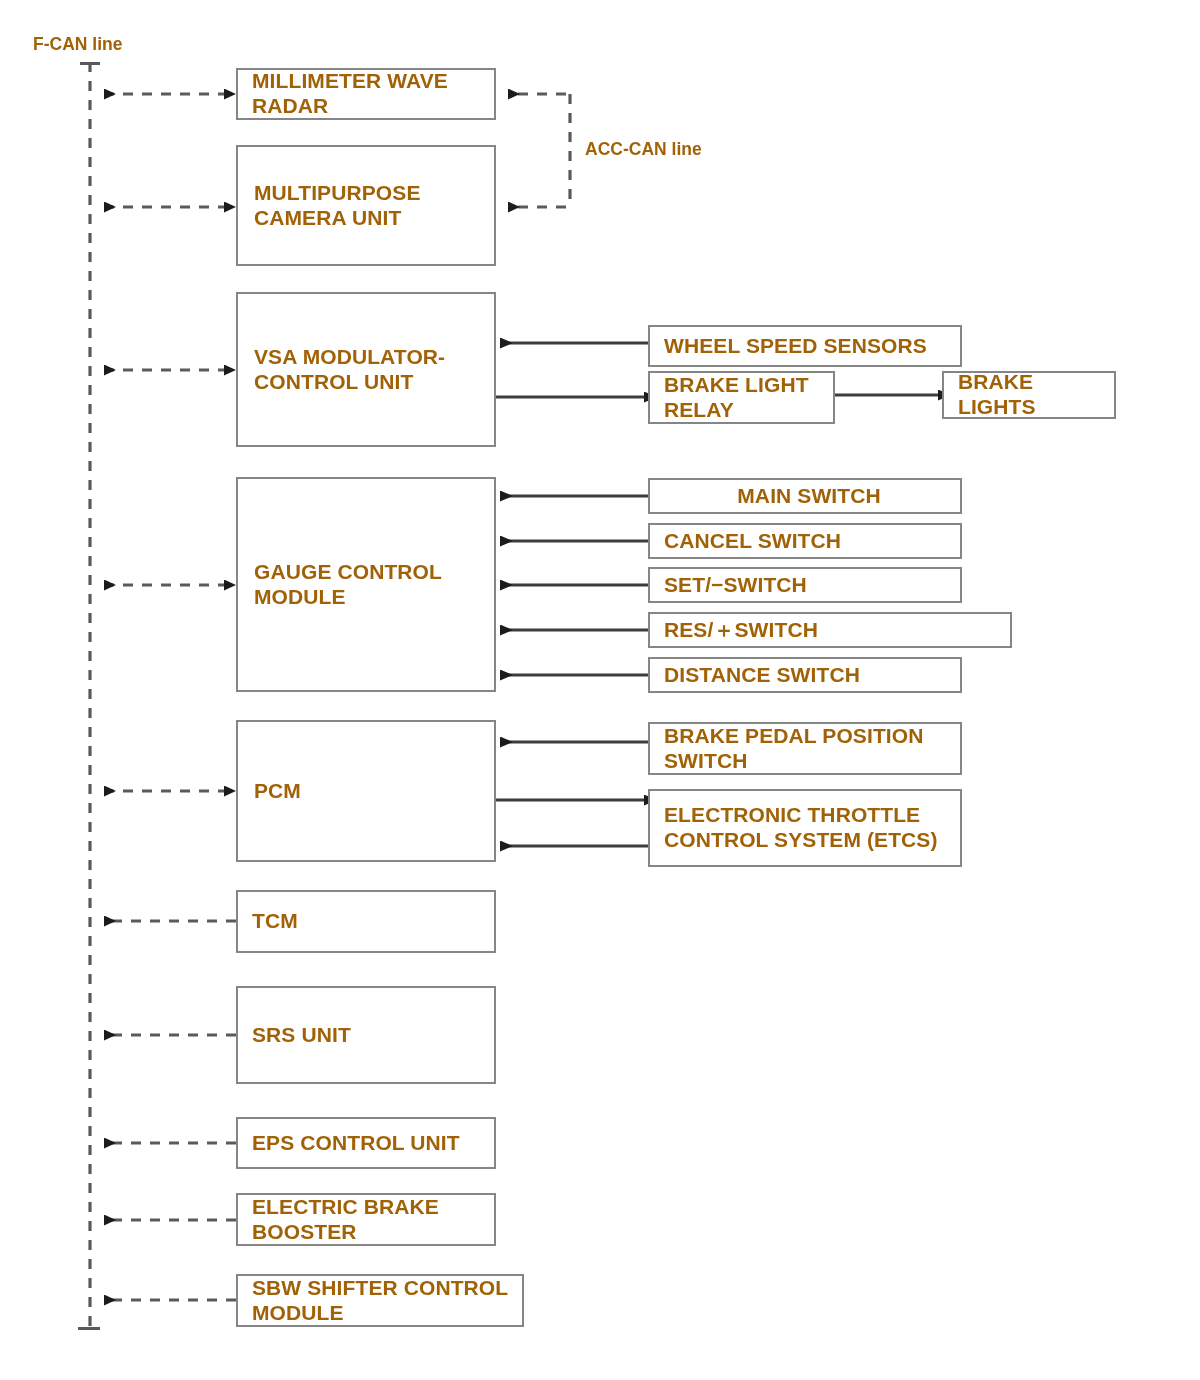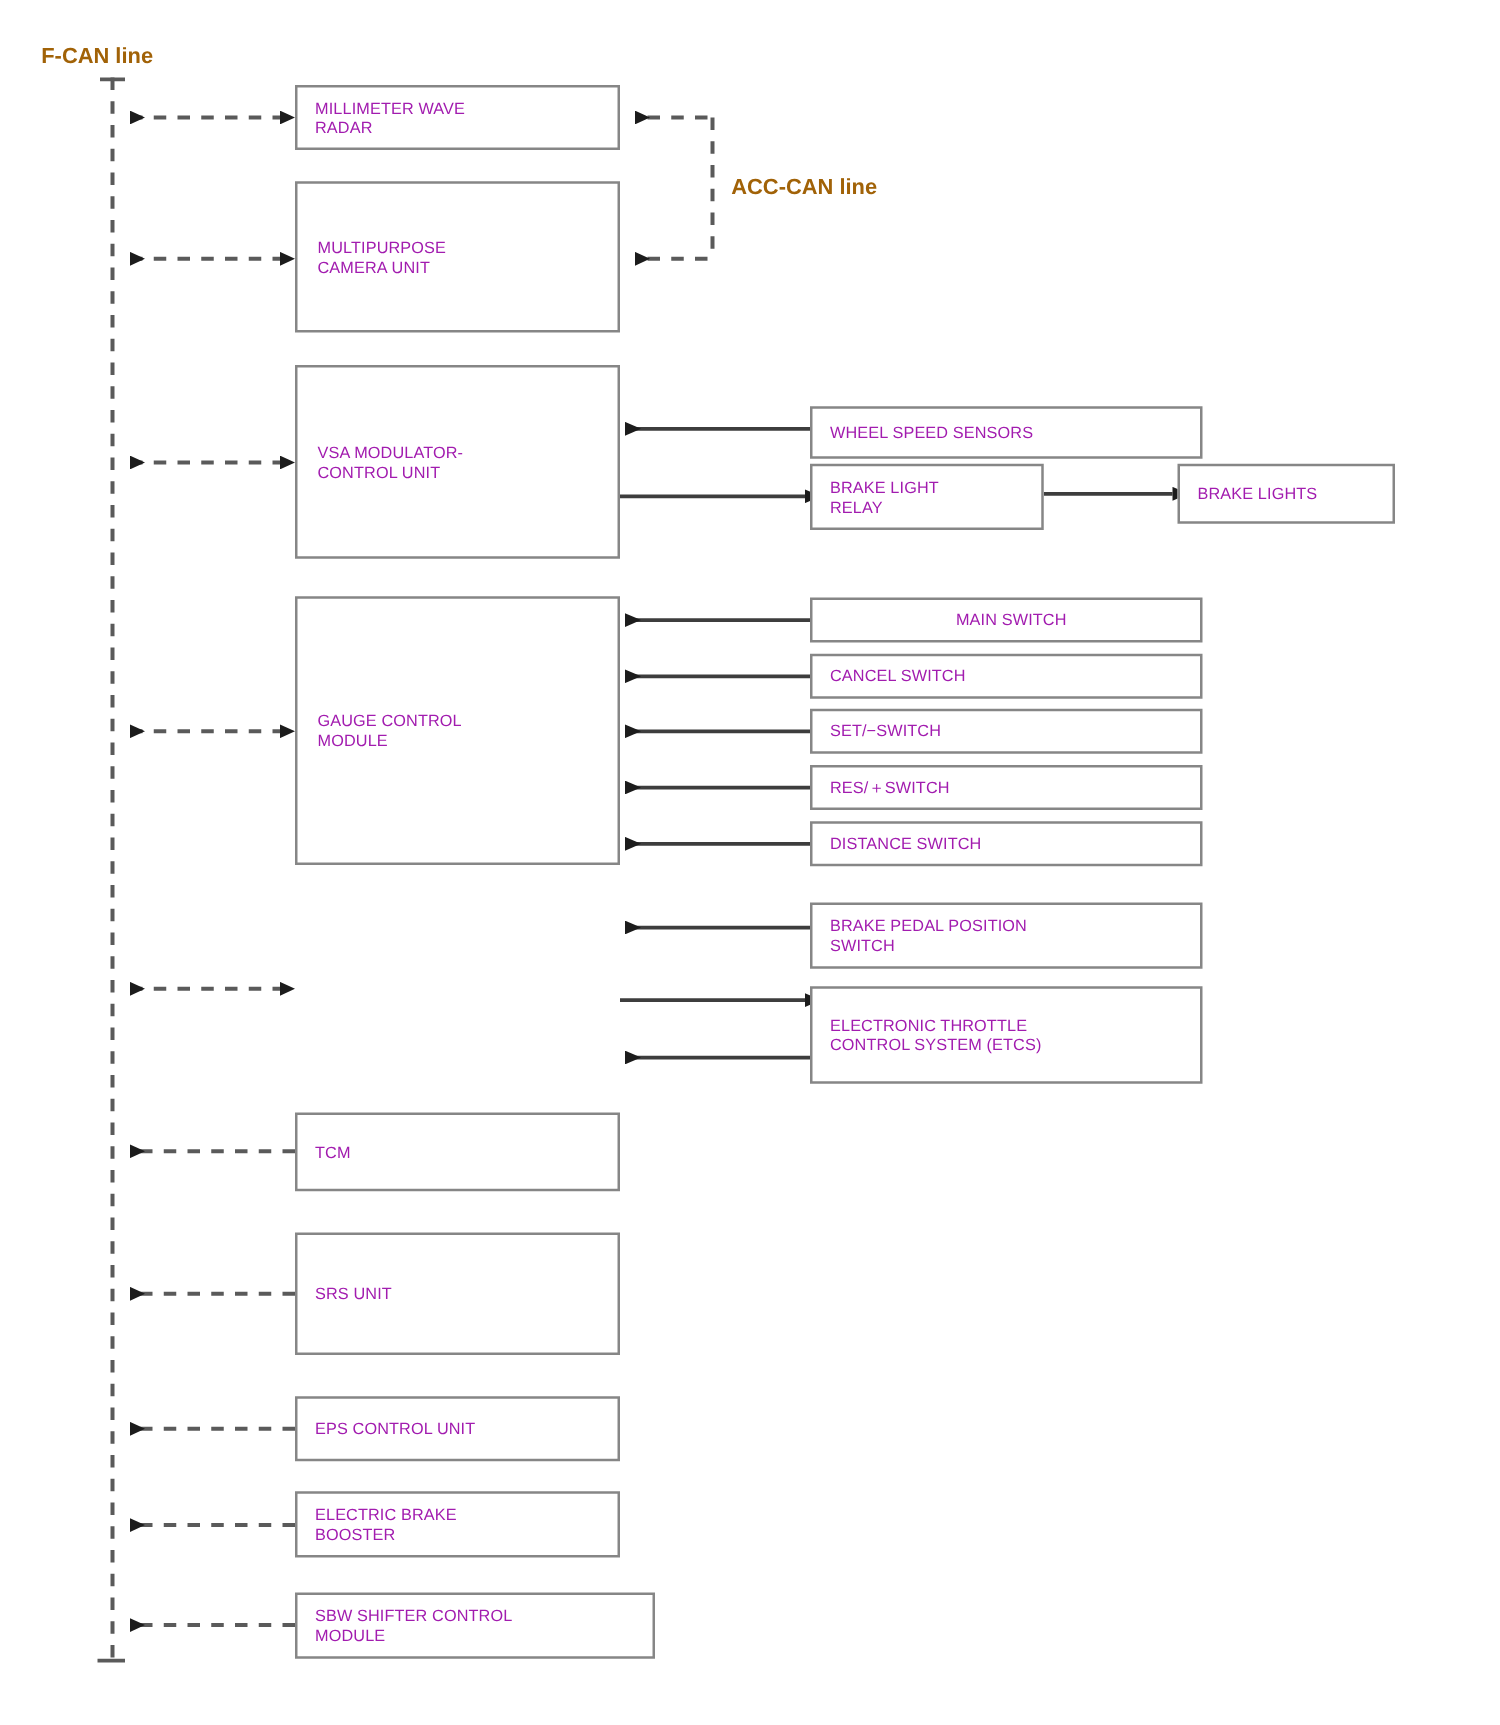--- a/index.html
+++ b/index.html
@@ -27,23 +27,23 @@
   .node {
     position: absolute;
     box-sizing: border-box;
     border: 2px solid #868686;
     background: #ffffff;
     display: flex;
     align-items: center;
   }
   .node .node-label {
     display: block;
-    font-size: 13px;
-    font-weight: normal;
-    color: #a21caf;
+    font-size: 21px;
+    font-weight: bold;
+    color: #a16207;
     line-height: 1.18;
     letter-spacing: 0.1px;
     padding-left: 14px;
     padding-right: 6px;
     white-space: pre-line;
   }
   .node.tall .node-label { padding-left: 16px; }
   .caption {
     position: absolute;
     font-size: 17.5px;
@@ -170,20 +170,23 @@
   <div class="node tall" style="left:236px; top:292px; width:260px; height:155px;">
     <span class="node-label">VSA MODULATOR-
 CONTROL UNIT</span>
   </div>
 
   <div class="node tall" style="left:236px; top:477px; width:260px; height:215px;">
     <span class="node-label">GAUGE CONTROL
 MODULE</span>
   </div>
 
+  <div class="node tall" style="left:236px; top:720px; width:260px; height:142px;">
+    <span class="node-label">PCM</span>
+  </div>
 
   <div class="node" style="left:236px; top:890px; width:260px; height:63px;">
     <span class="node-label">TCM</span>
   </div>
 
   <div class="node" style="left:236px; top:986px; width:260px; height:98px;">
     <span class="node-label">SRS UNIT</span>
   </div>
 
   <div class="node" style="left:236px; top:1117px; width:260px; height:52px;">
@@ -218,21 +221,21 @@
   </div>
 
   <div class="node" style="left:648px; top:523px; width:314px; height:36px;">
     <span class="node-label">CANCEL SWITCH</span>
   </div>
 
   <div class="node" style="left:648px; top:567px; width:314px; height:36px;">
     <span class="node-label">SET/−SWITCH</span>
   </div>
 
-  <div class="node" style="left:648px; top:612px; width:314px; height:36px;">
+  <div class="node" style="left:648px; top:612px; width:364px; height:36px;">
     <span class="node-label">RES/＋SWITCH</span>
   </div>
 
   <div class="node" style="left:648px; top:657px; width:314px; height:36px;">
     <span class="node-label">DISTANCE SWITCH</span>
   </div>
 
   <div class="node" style="left:648px; top:722px; width:314px; height:53px;">
     <span class="node-label">BRAKE PEDAL POSITION
 SWITCH</span>

